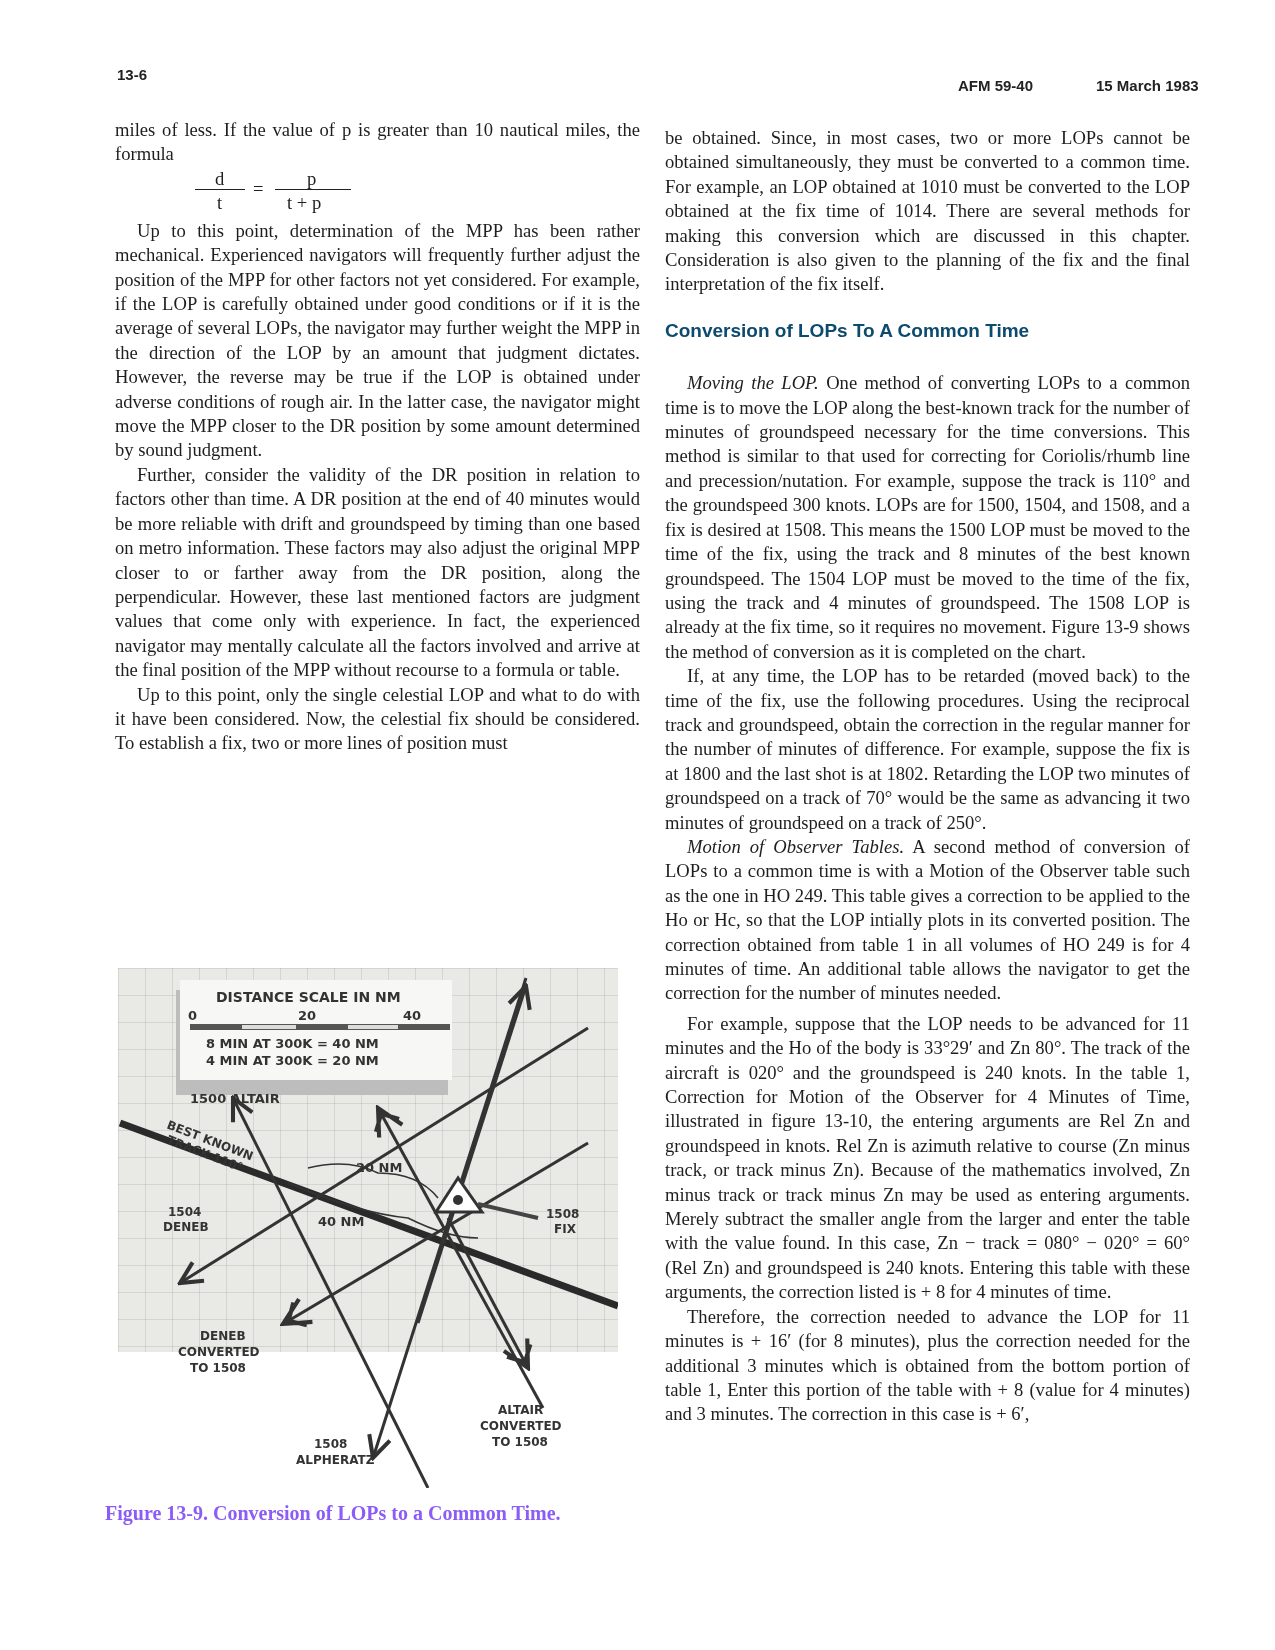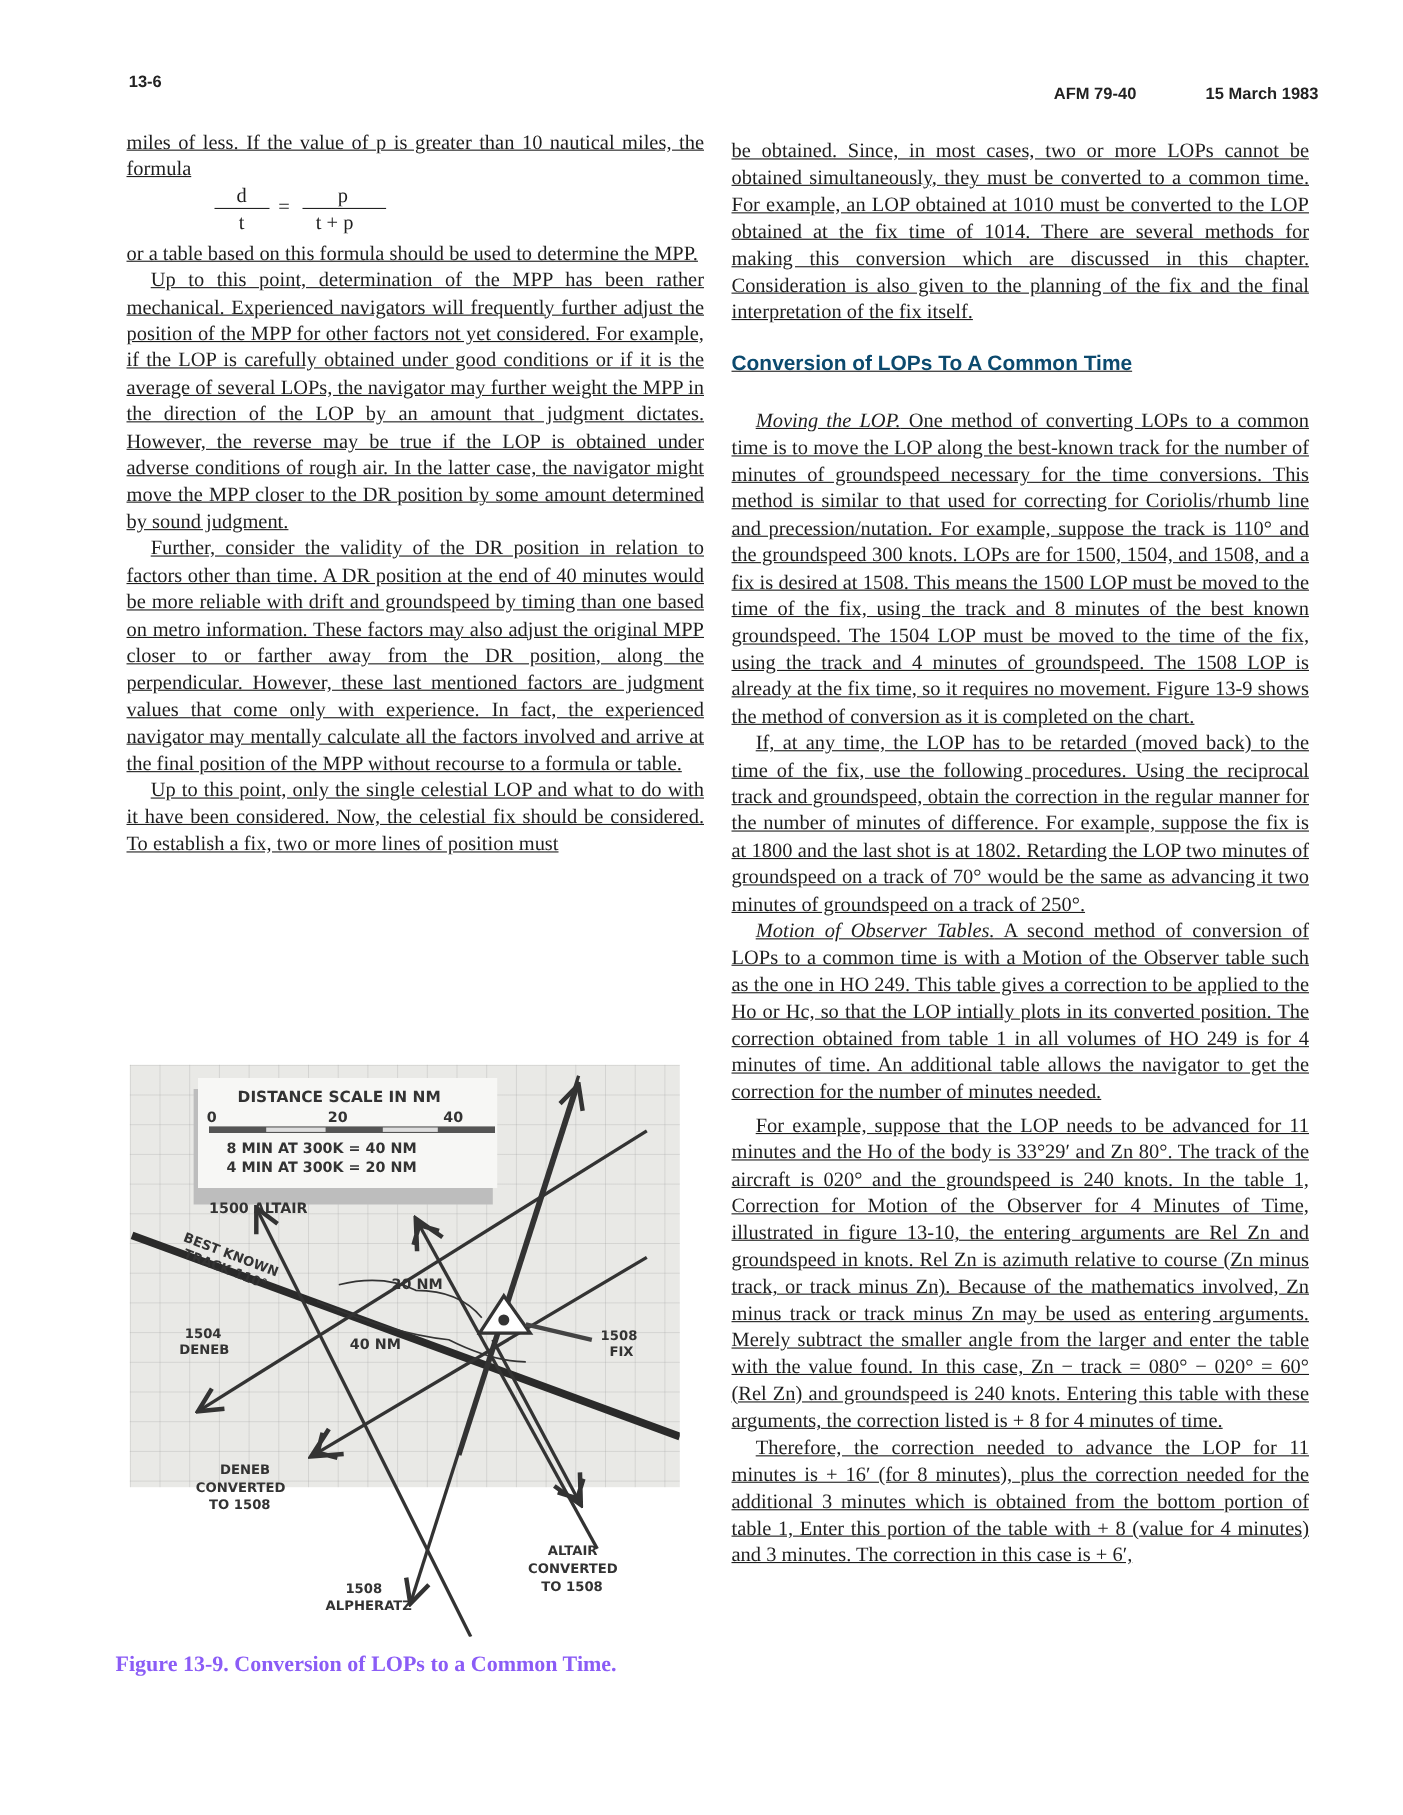--- a/index.html
+++ b/index.html
@@ -1,52 +1,51 @@
 <!DOCTYPE html>
 <html><head>
 <meta charset="utf-8">
 <style>
   html, body { margin:0; padding:0; }
   body { width:1275px; height:1650px; background:#ffffff; position:relative; overflow:hidden;
          font-family:"Liberation Serif", "DejaVu Serif", serif; color:#1e1e1e; }
   .hdr { position:absolute; font-family:"Liberation Sans", "DejaVu Sans", sans-serif; font-weight:bold; font-size:15px; color:#222; }
-  .col { position:absolute; font-size:18.6px; line-height:24.4px; text-align:justify;text-decoration:underline; }
+  .col { position:absolute; font-size:18.6px; line-height:24.4px; text-align:justify; }
   .col p { margin:0; }
   .ind { text-indent:22px; }
   .h2 { font-family:"Liberation Sans", "DejaVu Sans", sans-serif; font-weight:bold; font-size:19px; color:#0c4a6e; text-align:left; }
   .formula { position:relative; height:50px; margin:2px 0 0 0; }
   .formula span { position:absolute; font-size:18.6px; }
   .fline { position:absolute; border-top:1.3px solid #222; height:0; }
   .fig { position:absolute; left:118px; top:968px; width:500px; height:384px; background:#e9e9e6;
          background-image:
            linear-gradient(rgba(150,150,150,0.25) 1px, transparent 1px),
            linear-gradient(90deg, rgba(150,150,150,0.25) 1px, transparent 1px);
          background-size:27px 27px;text-decoration:underline; }
   .caption { position:absolute; left:105px; top:1502px; font-family:"Liberation Serif", serif; font-weight:bold; font-size:20px; color:#8b5cf6; }
   .figtxt { font-family:"DejaVu Sans", "Liberation Sans", sans-serif; font-weight:bold; fill:#333; }
 </style>
 </head>
 <body>
 
 <div class="hdr" style="left:117px; top:66px;">13-6</div>
-<div class="hdr" style="left:958px; top:77px;">AFM 79-40</div>
+<div class="hdr" style="left:958px; top:77px;">AFM 59-40</div>
 <div class="hdr" style="left:1052px; top:77px;margin-left:44px;">15 March 1983</div>
 
 <div class="col" style="left:115px; top:118px; width:525px;">
   <p>miles of less. If the value of p is greater than 10 nautical miles, the formula</p>
   <div class="formula">
     <span style="left:100px; top:-2px;">d</span>
     <div class="fline" style="left:80px; top:20px; width:50px;"></div>
     <span style="left:102px; top:22px;">t</span>
     <span style="left:138px; top:8px;">=</span>
     <span style="left:192px; top:-2px;">p</span>
     <div class="fline" style="left:160px; top:20px; width:76px;"></div>
     <span style="left:172px; top:22px;">t + p</span>
   </div>
-  <p>or a table based on this formula should be used to determine the MPP.</p>
   <p class="ind">Up to this point, determination of the MPP has been rather mechanical. Experienced navigators will frequently further adjust the position of the MPP for other factors not yet considered. For example, if the LOP is carefully obtained under good conditions or if it is the average of several LOPs, the navigator may further weight the MPP in the direction of the LOP by an amount that judgment dictates. However, the reverse may be true if the LOP is obtained under adverse conditions of rough air. In the latter case, the navigator might move the MPP closer to the DR position by some amount determined by sound judgment.</p>
   <p class="ind">Further, consider the validity of the DR position in relation to factors other than time. A DR position at the end of 40 minutes would be more reliable with drift and groundspeed by timing than one based on metro information. These factors may also adjust the original MPP closer to or farther away from the DR position, along the perpendicular. However, these last mentioned factors are judgment values that come only with experience. In fact, the experienced navigator may mentally calculate all the factors involved and arrive at the final position of the MPP without recourse to a formula or table.</p>
   <p class="ind">Up to this point, only the single celestial LOP and what to do with it have been considered. Now, the celestial fix should be considered. To establish a fix, two or more lines of position must</p>
 </div>
 
 <div class="fig">
   <svg width="500" height="520" viewBox="0 0 500 520">
     <defs>
       <marker id="ah" viewBox="0 0 20 20" refX="18" refY="10" markerWidth="9" markerHeight="9" orient="auto">
         <path d="M2,2 L18,10 L2,18" fill="none" stroke="#333" stroke-width="3"></path>

